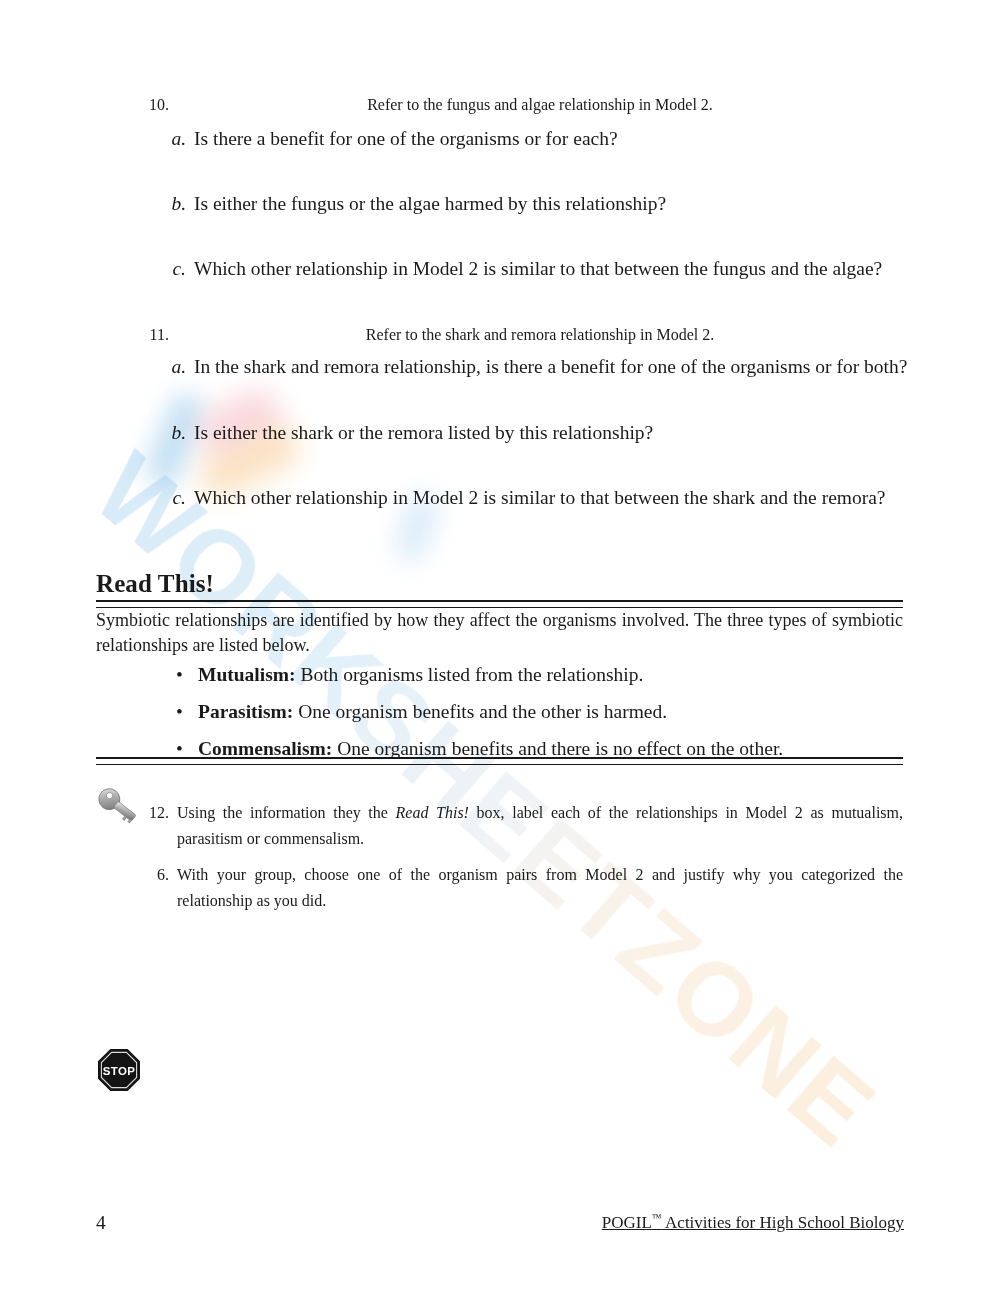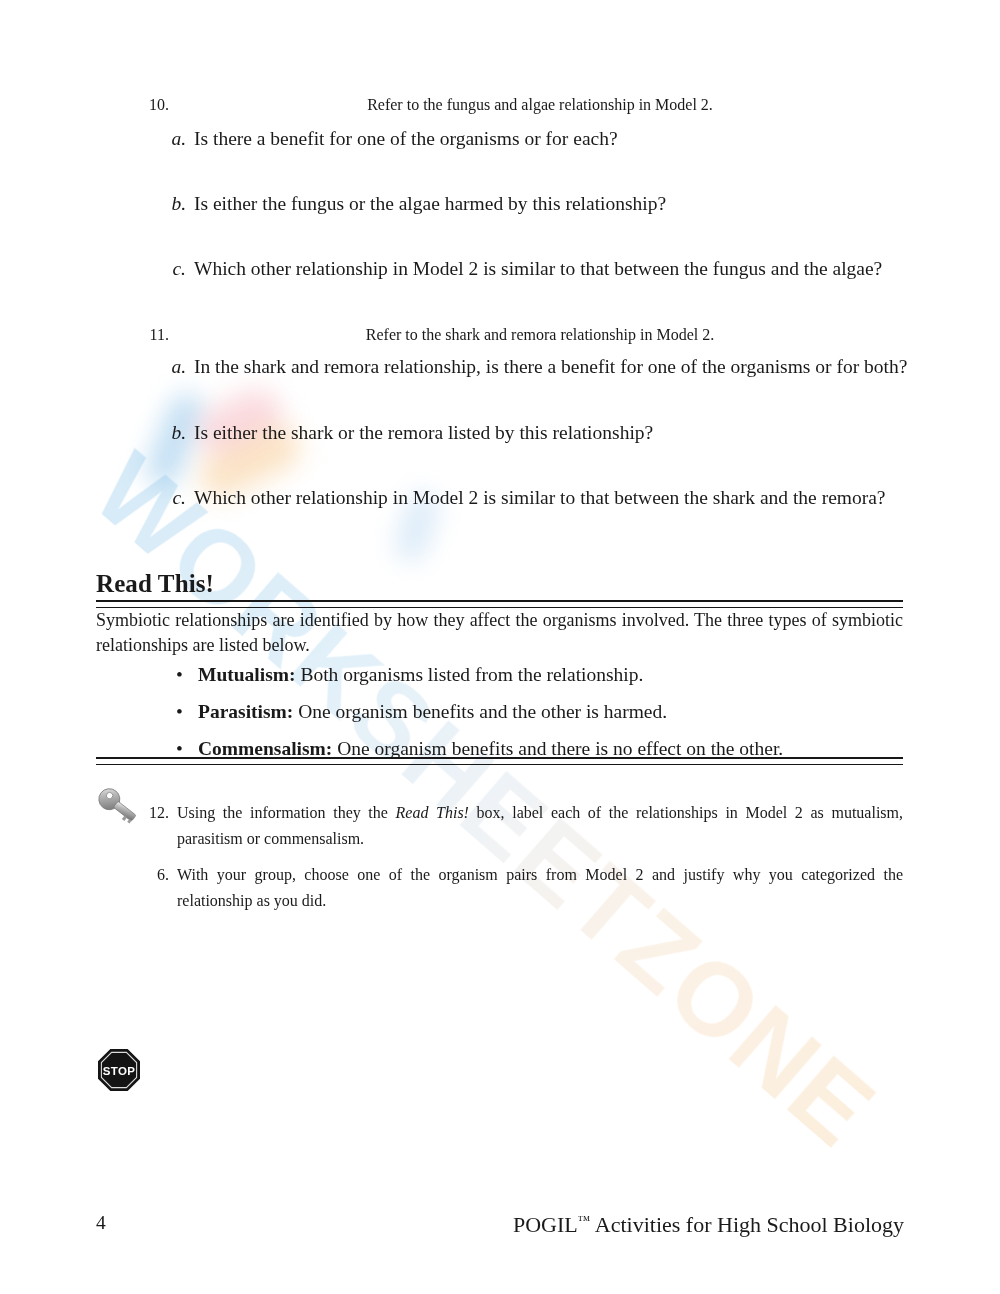--- a/index.html
+++ b/index.html
@@ -158,22 +158,23 @@
   .footer-page {
     position: absolute;
     left: 96px;
     top: 1212px;
     font-size: 19.5px;
   }
   .footer-title {
     position: absolute;
     right: 96px;
     top: 1212px;
-    font-size: 22px;
+    font-size: 17px;
     white-space: nowrap;
+    text-decoration: underline;
   }
   .footer-title sup {
     font-size: 0.58em;
     vertical-align: super;
     letter-spacing: 0.3px;
   }
   .it { font-style: italic; }
 </style>
 </head>
 <body>

